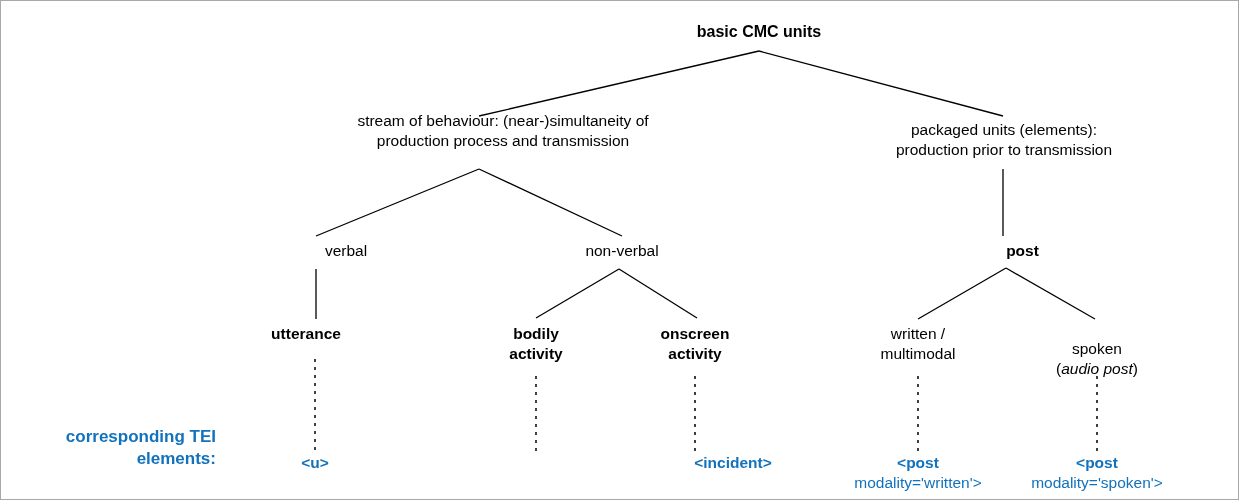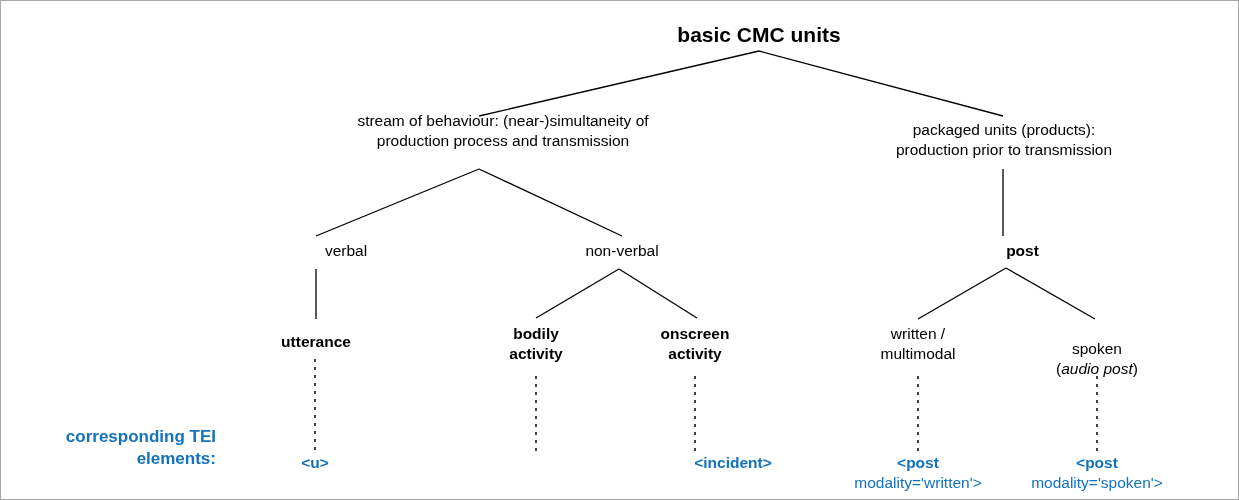--- a/index.html
+++ b/index.html
@@ -58,21 +58,21 @@
   }
   .tei-legend {
     position: absolute;
     text-align: right;
     color: #1272bc;
     font-size: 17px;
     line-height: 1.32;
     font-weight: bold;
     white-space: nowrap;
   }
-  .lvl1 { font-size: 21px; }
+  .lvl1 { font-size: 16px; }
 </style>
 </head>
 <body>
 
 <div id="canvas">
 
   <svg id="edges" viewBox="0 0 1239 500" width="1239" height="500" xmlns="http://www.w3.org/2000/svg">
     <g stroke="#000000" stroke-width="1.3" fill="none">
 
       <path d="M758,50 L478,115"></path>
@@ -103,37 +103,37 @@
   <div class="node bold lvl1" style="left:758px; top:20px;">
     <span>basic CMC units</span>
   </div>
 
   <div class="node" style="left:478px; top:110px;margin-left:24px;">
     <div>stream of behaviour: (near-)simultaneity of</div>
     <div>production process and transmission</div>
   </div>
 
   <div class="node" style="left:1003px; top:119px;">
-    <div>packaged units (products):</div>
+    <div>packaged units (elements):</div>
     <div>production prior to transmission</div>
   </div>
 
   <div class="node" style="left:315px; top:240px;margin-left:30px;">
     <span>verbal</span>
   </div>
 
   <div class="node" style="left:621px; top:240px;">
     <span>non-verbal</span>
   </div>
 
   <div class="node bold" style="left:1003px; top:240px;padding-left:37px;">
     <span>post</span>
   </div>
 
-  <div class="node bold" style="left:315px; top:323px;margin-top:8px;">
+  <div class="node bold" style="left:305px; top:323px;">
     <span>utterance</span>
   </div>
 
   <div class="node bold" style="left:535px; top:323px;">
     <div>bodily</div>
     <div>activity</div>
   </div>
 
   <div class="node bold" style="left:694px; top:323px;">
     <div>onscreen</div>

